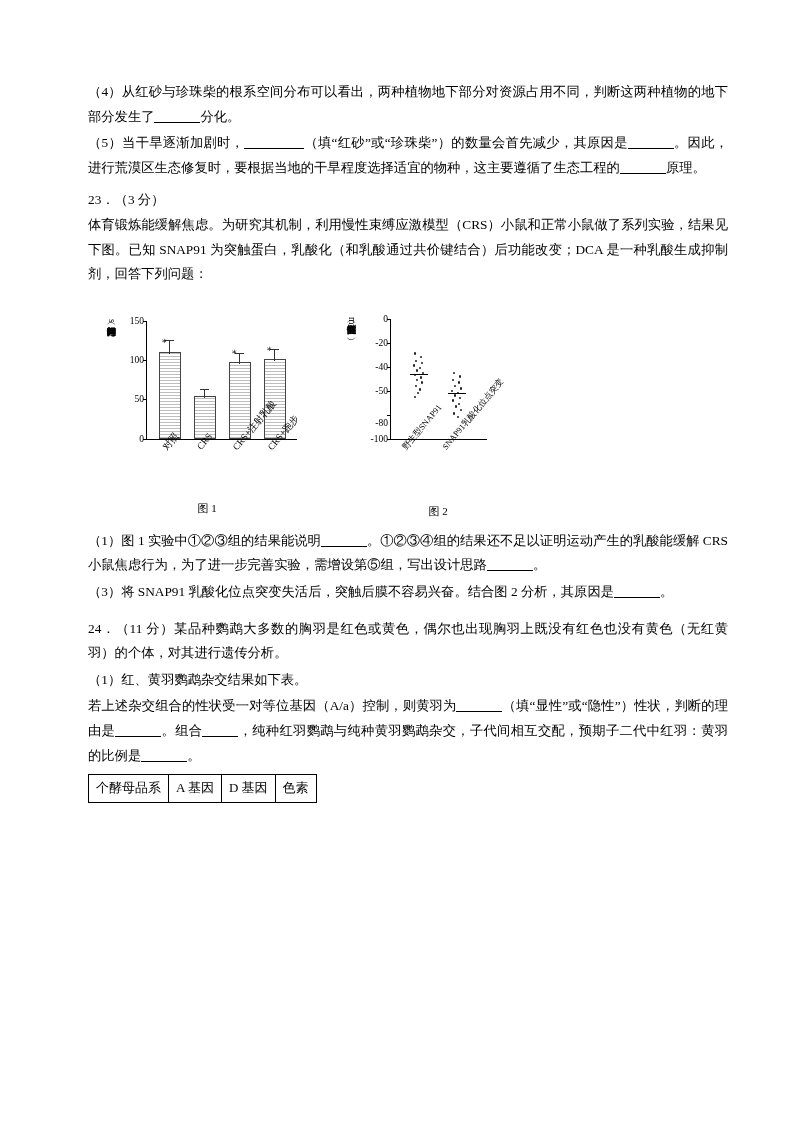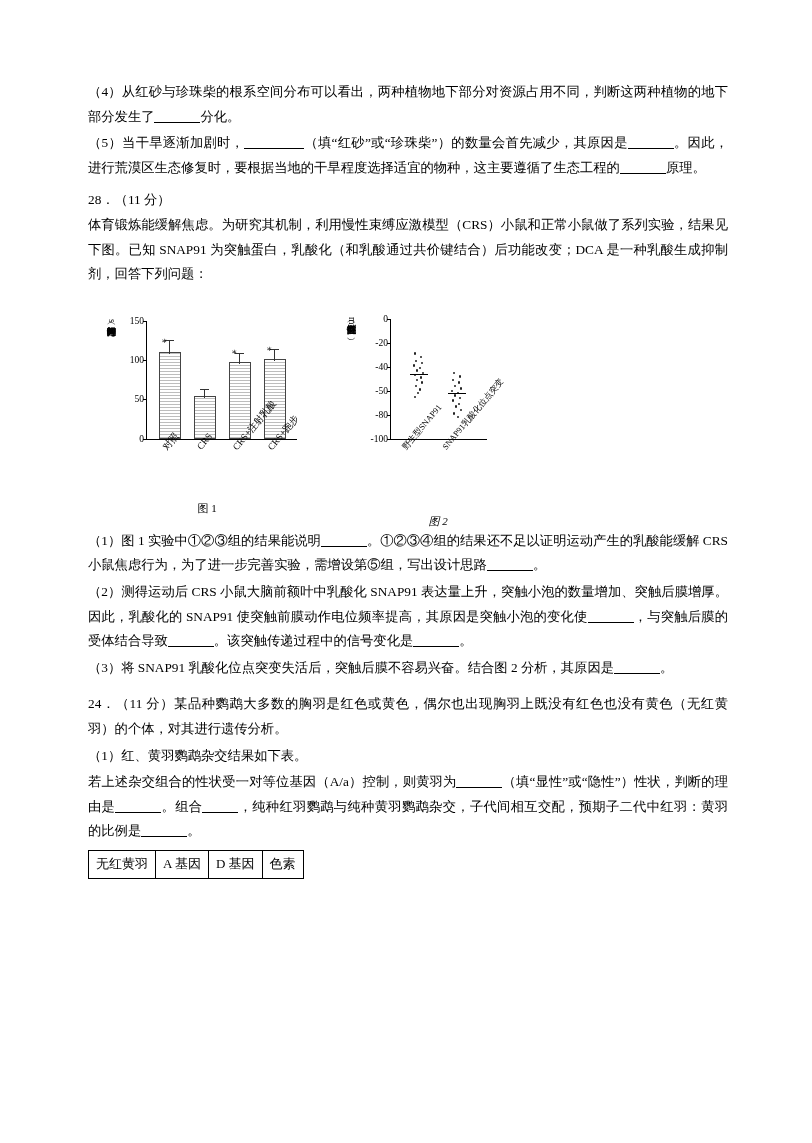--- a/index.html
+++ b/index.html
@@ -175,21 +175,21 @@
   <div class="content">
 
     <p class="para">
       （4）从红砂与珍珠柴的根系空间分布可以看出，两种植物地下部分对资源占用不同，判断这两种植物的地下部分发生了<span class="blank"></span>分化。
     </p>
 
     <p class="para">
       （5）当干旱逐渐加剧时，<span class="blank lg"></span>（填“红砂”或“珍珠柴”）的数量会首先减少，其原因是<span class="blank"></span>。因此，进行荒漠区生态修复时，要根据当地的干旱程度选择适宜的物种，这主要遵循了生态工程的<span class="blank"></span>原理。
     </p>
 
-    <p class="qnum">28．（11 分）</p>
+    <p class="qnum">23．（3 分）</p>
     <p class="para">体育锻炼能缓解焦虑。为研究其机制，利用慢性束缚应激模型（CRS）小鼠和正常小鼠做了系列实验，结果见下图。已知 SNAP91 为突触蛋白，乳酸化（和乳酸通过共价键结合）后功能改变；DCA 是一种乳酸生成抑制剂，回答下列问题：</p>
 
     <div class="figures">
 
       <div class="fig1">
         <div class="axis-y-label" style="left:2px; top:10px; height:120px;">单位时间行为评分时间（s）</div>
         <div class="plot" style="left:42px; top:12px; width:150px; height:118px;">
 
           <div class="ytick" style="top:0px;">150</div>
           <div class="ytickmark" style="top:0px;"></div>
@@ -231,21 +231,21 @@
         <div class="axis-y-label" style="left:8px; top:8px; height:118px;">兴奋性突触后电位（mV）</div>
         <div class="plot" style="left:52px; top:10px; width:96px; height:120px;">
           <div class="ytick" style="top:0px;">0</div>
           <div class="ytickmark" style="top:0px;"></div>
           <div class="ytick" style="top:24px;">-20</div>
           <div class="ytickmark" style="top:24px;"></div>
           <div class="ytick" style="top:48px;">-40</div>
           <div class="ytickmark" style="top:48px;"></div>
           <div class="ytick" style="top:72px;">-50</div>
           <div class="ytickmark" style="top:72px;"></div>
-          <div class="ytick" style="top:96px;">-80</div>
+          <div class="ytick" style="top:104px;">-80</div>
           <div class="ytickmark" style="top:96px;"></div>
           <div class="ytick" style="top:120px;">-100</div>
           <div class="ytickmark" style="top:120px;"></div>
 
           <div class="scatcol" style="left:20px; top:0; height:120px;">
             <div class="dot" style="left:3px;  top:33.6px;"></div>
             <div class="dot" style="left:9px;  top:37.2px;"></div>
             <div class="dot" style="left:4px;  top:40.8px;"></div>
             <div class="dot" style="left:10px; top:43.2px;"></div>
             <div class="dot" style="left:2px;  top:45.6px;"></div>
@@ -278,50 +278,47 @@
             <div class="dot" style="left:9px;  top:84px;"></div>
             <div class="dot" style="left:6px;  top:86.4px;"></div>
             <div class="dot" style="left:11px; top:90px;"></div>
             <div class="dot" style="left:4px;  top:93.6px;"></div>
             <div class="dot" style="left:8px;  top:97.2px;"></div>
             <div class="medline" style="left:-1px; top:74.4px;"></div>
           </div>
         </div>
         <div class="xlab" style="left:62px; top:136px; font-size:8.5px;">野生型SNAP91</div>
         <div class="xlab" style="left:102px; top:136px; font-size:8.5px;">SNAP91乳酸化位点突变</div>
-        <div class="fig-caption" style="top:205px; left:20px; width:160px;font-style:italic;">图 2</div>
+        <div class="fig-caption" style="top:195px; left:20px; width:160px;">图 2</div>
       </div>
 
     </div>
 
     <p class="para">
       （1）图 1 实验中①②③组的结果能说明<span class="blank"></span>。①②③④组的结果还不足以证明运动产生的乳酸能缓解 CRS 小鼠焦虑行为，为了进一步完善实验，需增设第⑤组，写出设计思路<span class="blank"></span>。
-    </p>
-    <p class="para">
-      （2）测得运动后 CRS 小鼠大脑前额叶中乳酸化 SNAP91 表达量上升，突触小泡的数量增加、突触后膜增厚。因此，乳酸化的 SNAP91 使突触前膜动作电位频率提高，其原因是突触小泡的变化使<span class="blank"></span>，与突触后膜的受体结合导致<span class="blank"></span>。该突触传递过程中的信号变化是<span class="blank"></span>。
     </p>
     <p class="para">
       （3）将 SNAP91 乳酸化位点突变失活后，突触后膜不容易兴奋。结合图 2 分析，其原因是<span class="blank"></span>。
     </p>
 
     <p class="para" style="margin-top:12px;font-family:Liberation Serif, serif;">
       <span>24．（11 分）</span><span>某品种鹦鹉大多数的胸羽是红色或黄色，偶尔也出现胸羽上既没有红色也没有黄色（无红黄羽）的个体，对其进行遗传分析。</span>
     </p>
     <p class="para">（1）红、黄羽鹦鹉杂交结果如下表。</p>
 
 
     <p class="para">
       若上述杂交组合的性状受一对等位基因（A/a）控制，则黄羽为<span class="blank"></span>（填“显性”或“隐性”）性状，判断的理由是<span class="blank"></span>。组合<span class="blank sm"></span>，纯种红羽鹦鹉与纯种黄羽鹦鹉杂交，子代间相互交配，预期子二代中红羽：黄羽的比例是<span class="blank"></span>。
     </p>
 
 
     <table class="grid tbl2">
       <tbody>
           <tr>
-        <td class="bold">无红黄羽</td>
+        <td class="bold">个酵母品系</td>
         <td class="bold">A 基因</td>
         <td class="bold">D 基因</td>
         <td class="bold">色素</td>
       </tr>
     </tbody>
       </table>
 
   </div>
 </div>
 

